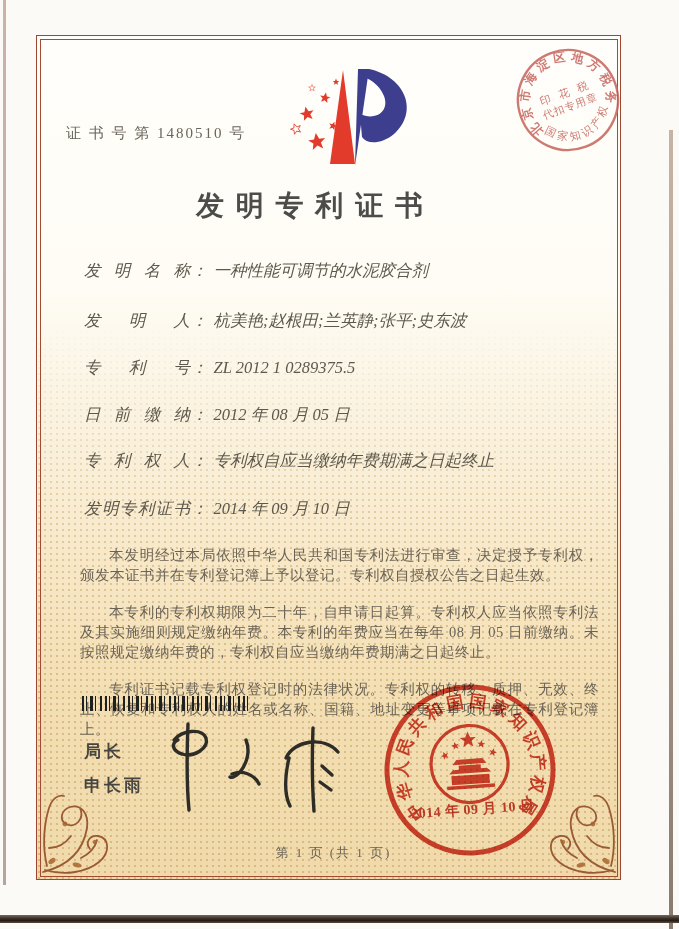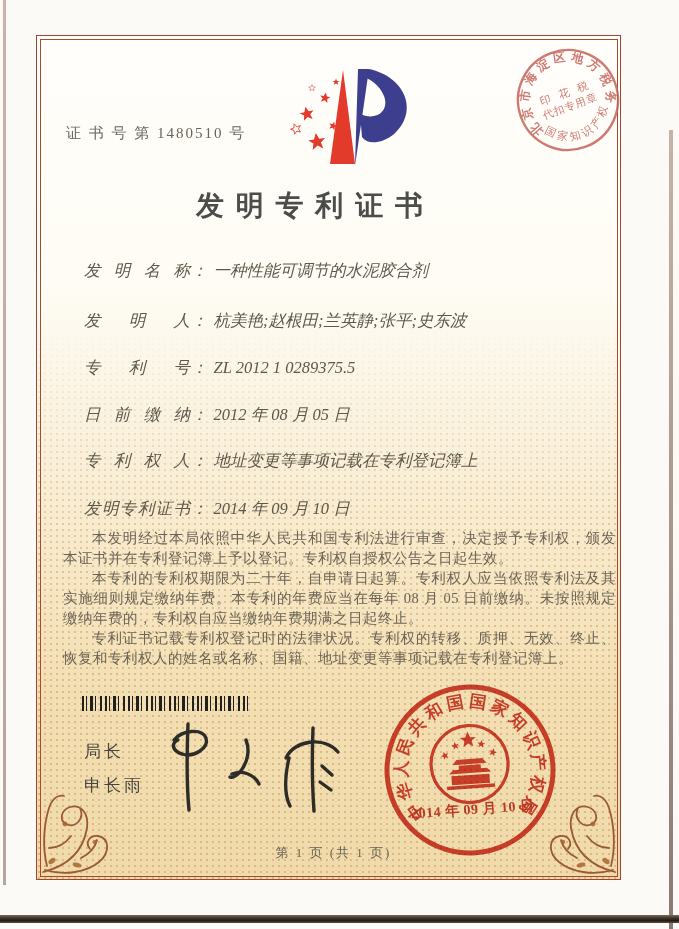--- a/index.html
+++ b/index.html
@@ -36,28 +36,28 @@
   .tax-stamp{position:absolute;left:510px;top:42px;}
   .title{position:absolute;left:0;right:60px;top:168px;text-align:center;
     font-size:28px;font-weight:600;color:#4c4c4a;letter-spacing:.42em;text-indent:.42em;}
   .field{position:absolute;left:84px;font-size:16.5px;color:#5d584c;white-space:nowrap;font-style:italic;}
   .field .lab{display:inline-block;width:106px;text-align:justify;text-align-last:justify;
     -moz-text-align-last:justify;vertical-align:bottom;}
   .field .colon{margin:0 6px 0 1px;}
   .f0{top:260px}.f1{top:310px}.f2{top:357px}.f3{top:404px}.f4{top:450px}.f5{top:498px}
   .body-text{position:absolute;left:63px;top:528px;width:553px;color:#6b6355;
     font-size:14.5px;line-height:20px;letter-spacing:.5px;text-align:justify;}
-  .body-text p{margin:0;text-indent:2em;}
+  .body-text p{margin:17px;text-indent:2em;}
   .barcode{position:absolute;left:82px;top:696px;width:168px;height:15px;
     background:repeating-linear-gradient(90deg,
       #20201e 0 2px,transparent 2px 4px,#20201e 4px 5px,transparent 5px 8px,
       #20201e 8px 11px,transparent 11px 13px,#20201e 13px 14px,transparent 14px 18px,
       #20201e 18px 20px,transparent 20px 23px);}
   .sig-block{position:absolute;left:84px;top:740px;font-size:17px;color:#47453f;
-    font-family:"Liberation Sans","DejaVu Sans",sans-serif;letter-spacing:3px;}
+    font-family:"Liberation Sans","DejaVu Sans",sans-serif;letter-spacing:3px;font-weight:bold;}
   .sig-block div{margin-bottom:11px;}
   .sig-hand{position:absolute;left:158px;top:714px;}
   .seal{position:absolute;left:382px;top:682px;mix-blend-mode:multiply;opacity:.93;}
   .footer{position:absolute;left:0;right:48px;top:844px;text-align:center;
     font-size:13px;color:#6b6356;letter-spacing:2px;padding-left:36px;}
   svg text{font-family:"Liberation Serif","DejaVu Serif",serif;}
 </style>
 </head>
 <body>
 
@@ -148,21 +148,21 @@
 <div class="field f1">
   <span class="lab">发明人</span><span class="colon">：</span><span class="val">杭美艳;赵根田;兰英静;张平;史东波</span>
 </div>
 <div class="field f2">
   <span class="lab">专利号</span><span class="colon">：</span><span class="val">ZL 2012 1 0289375.5</span>
 </div>
 <div class="field f3">
   <span class="lab">日前缴纳</span><span class="colon">：</span><span class="val">2012 年 08 月 05 日</span>
 </div>
 <div class="field f4">
-  <span class="lab">专利权人</span><span class="colon">：</span><span class="val">地址变更等事项记载在专利登记簿上</span>
+  <span class="lab">专利权人</span><span class="colon">：</span><span class="val">专利权自应当缴纳年费期满之日起终止</span>
 </div>
 <div class="field f5">
   <span class="lab">发明专利证书</span><span class="colon">：</span><span class="val">2014 年 09 月 10 日</span>
 </div>
 
 <div class="body-text">
   <p>本发明经过本局依照中华人民共和国专利法进行审查，决定授予专利权，颁发本证书并在专利登记簿上予以登记。专利权自授权公告之日起生效。</p>
   <p>本专利的专利权期限为二十年，自申请日起算。专利权人应当依照专利法及其实施细则规定缴纳年费。本专利的年费应当在每年 08 月 05 日前缴纳。未按照规定缴纳年费的，专利权自应当缴纳年费期满之日起终止。</p>
   <p>专利证书记载专利权登记时的法律状况。专利权的转移、质押、无效、终止、恢复和专利权人的姓名或名称、国籍、地址变更等事项记载在专利登记簿上。</p>
 </div>

